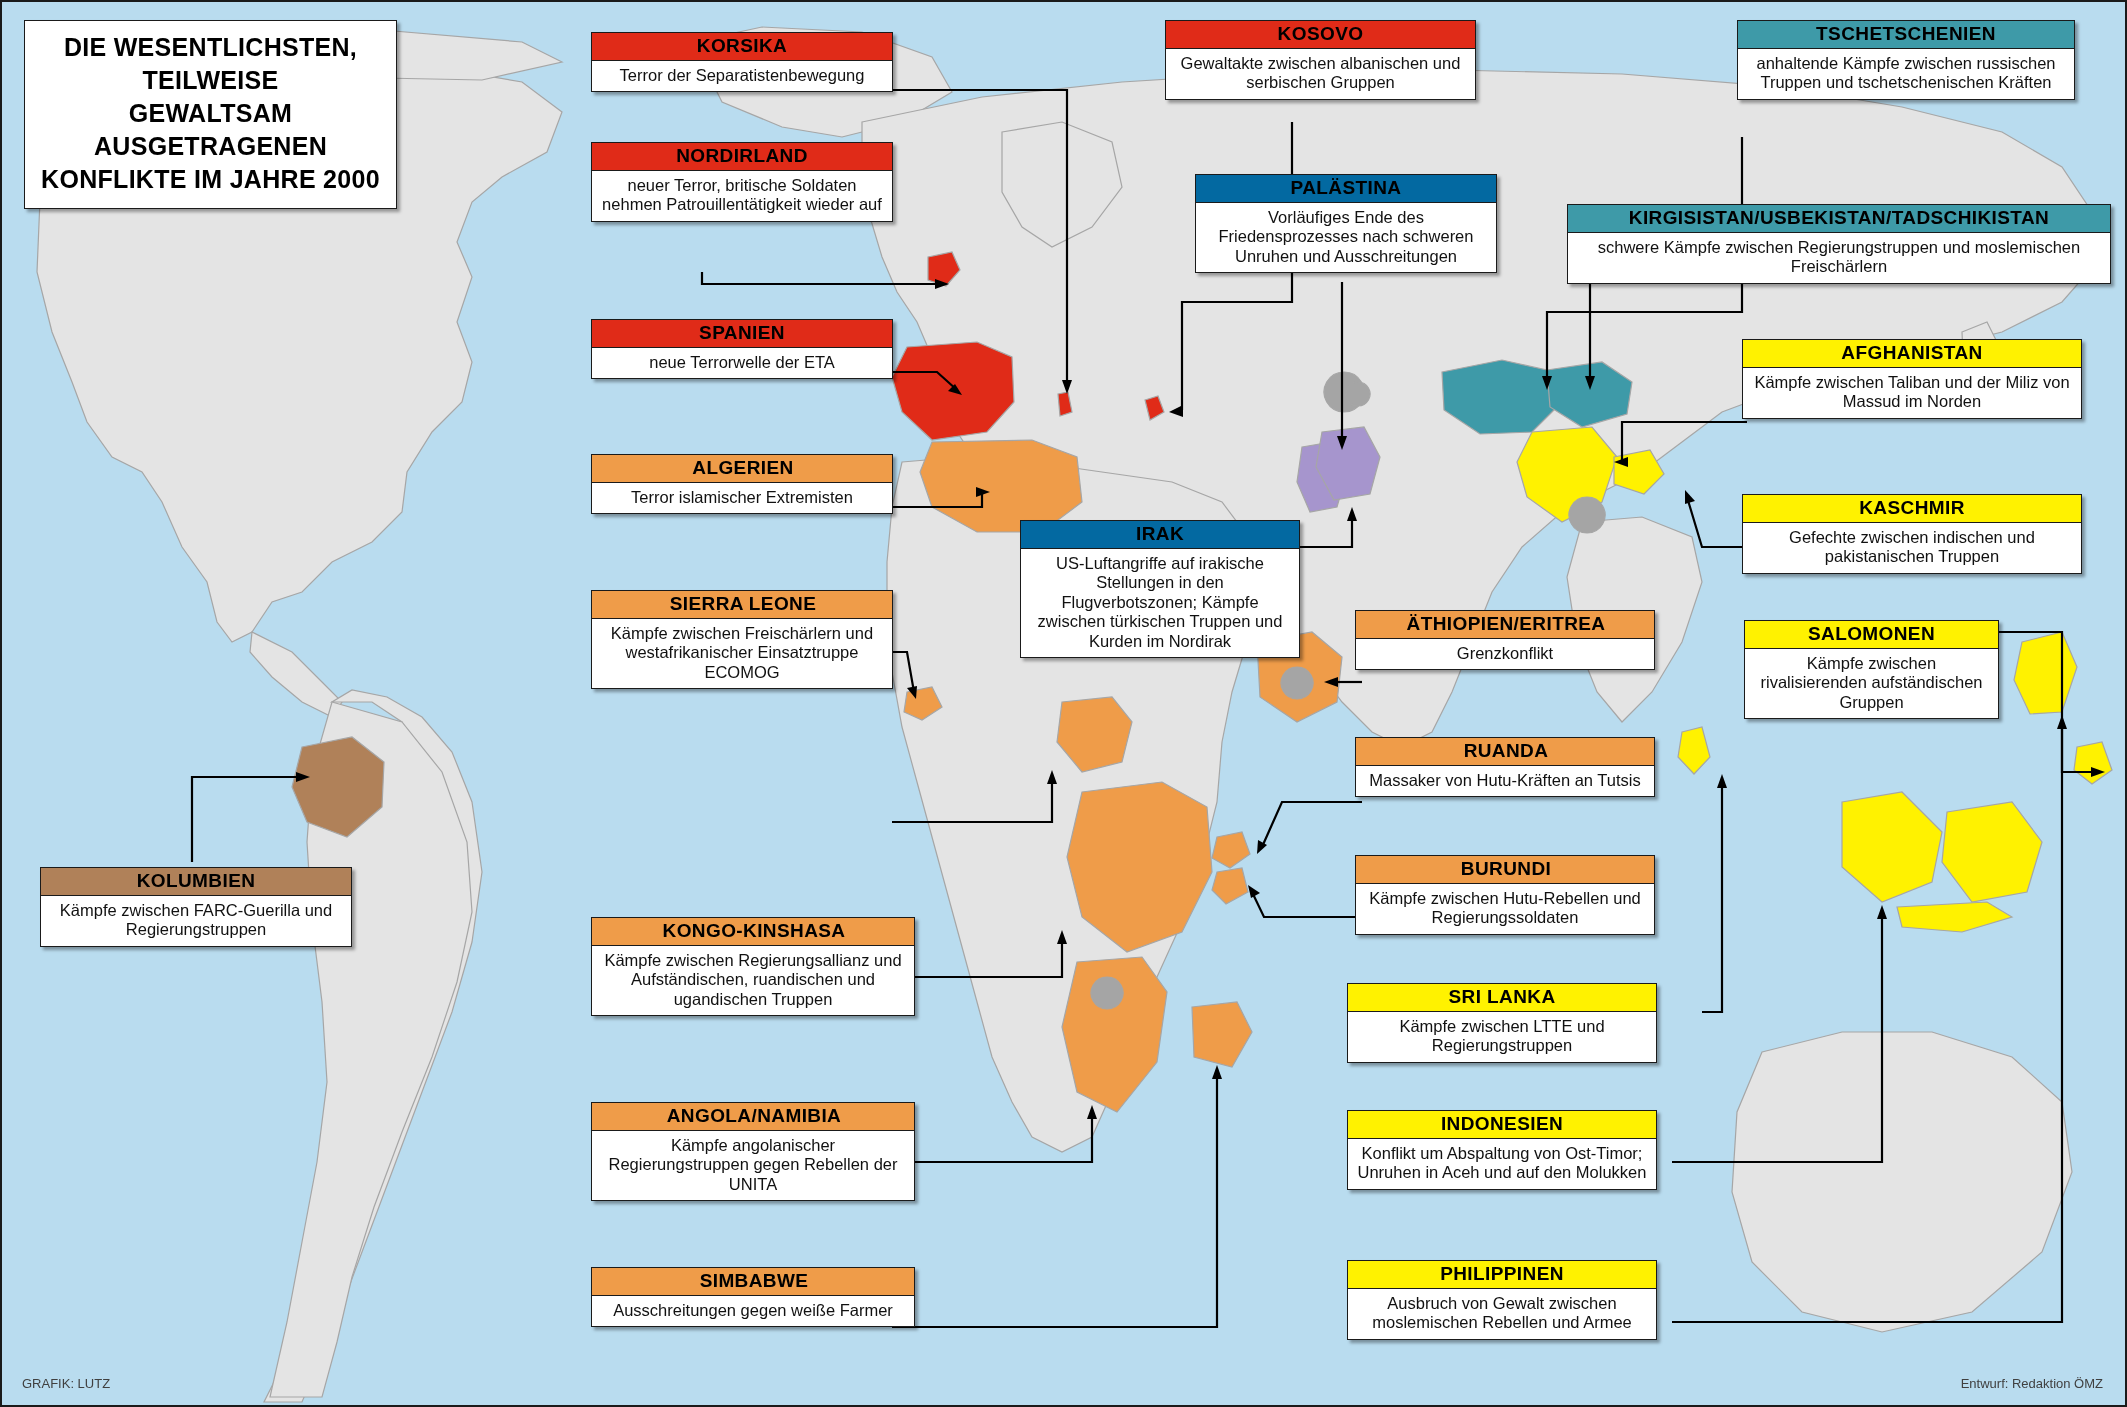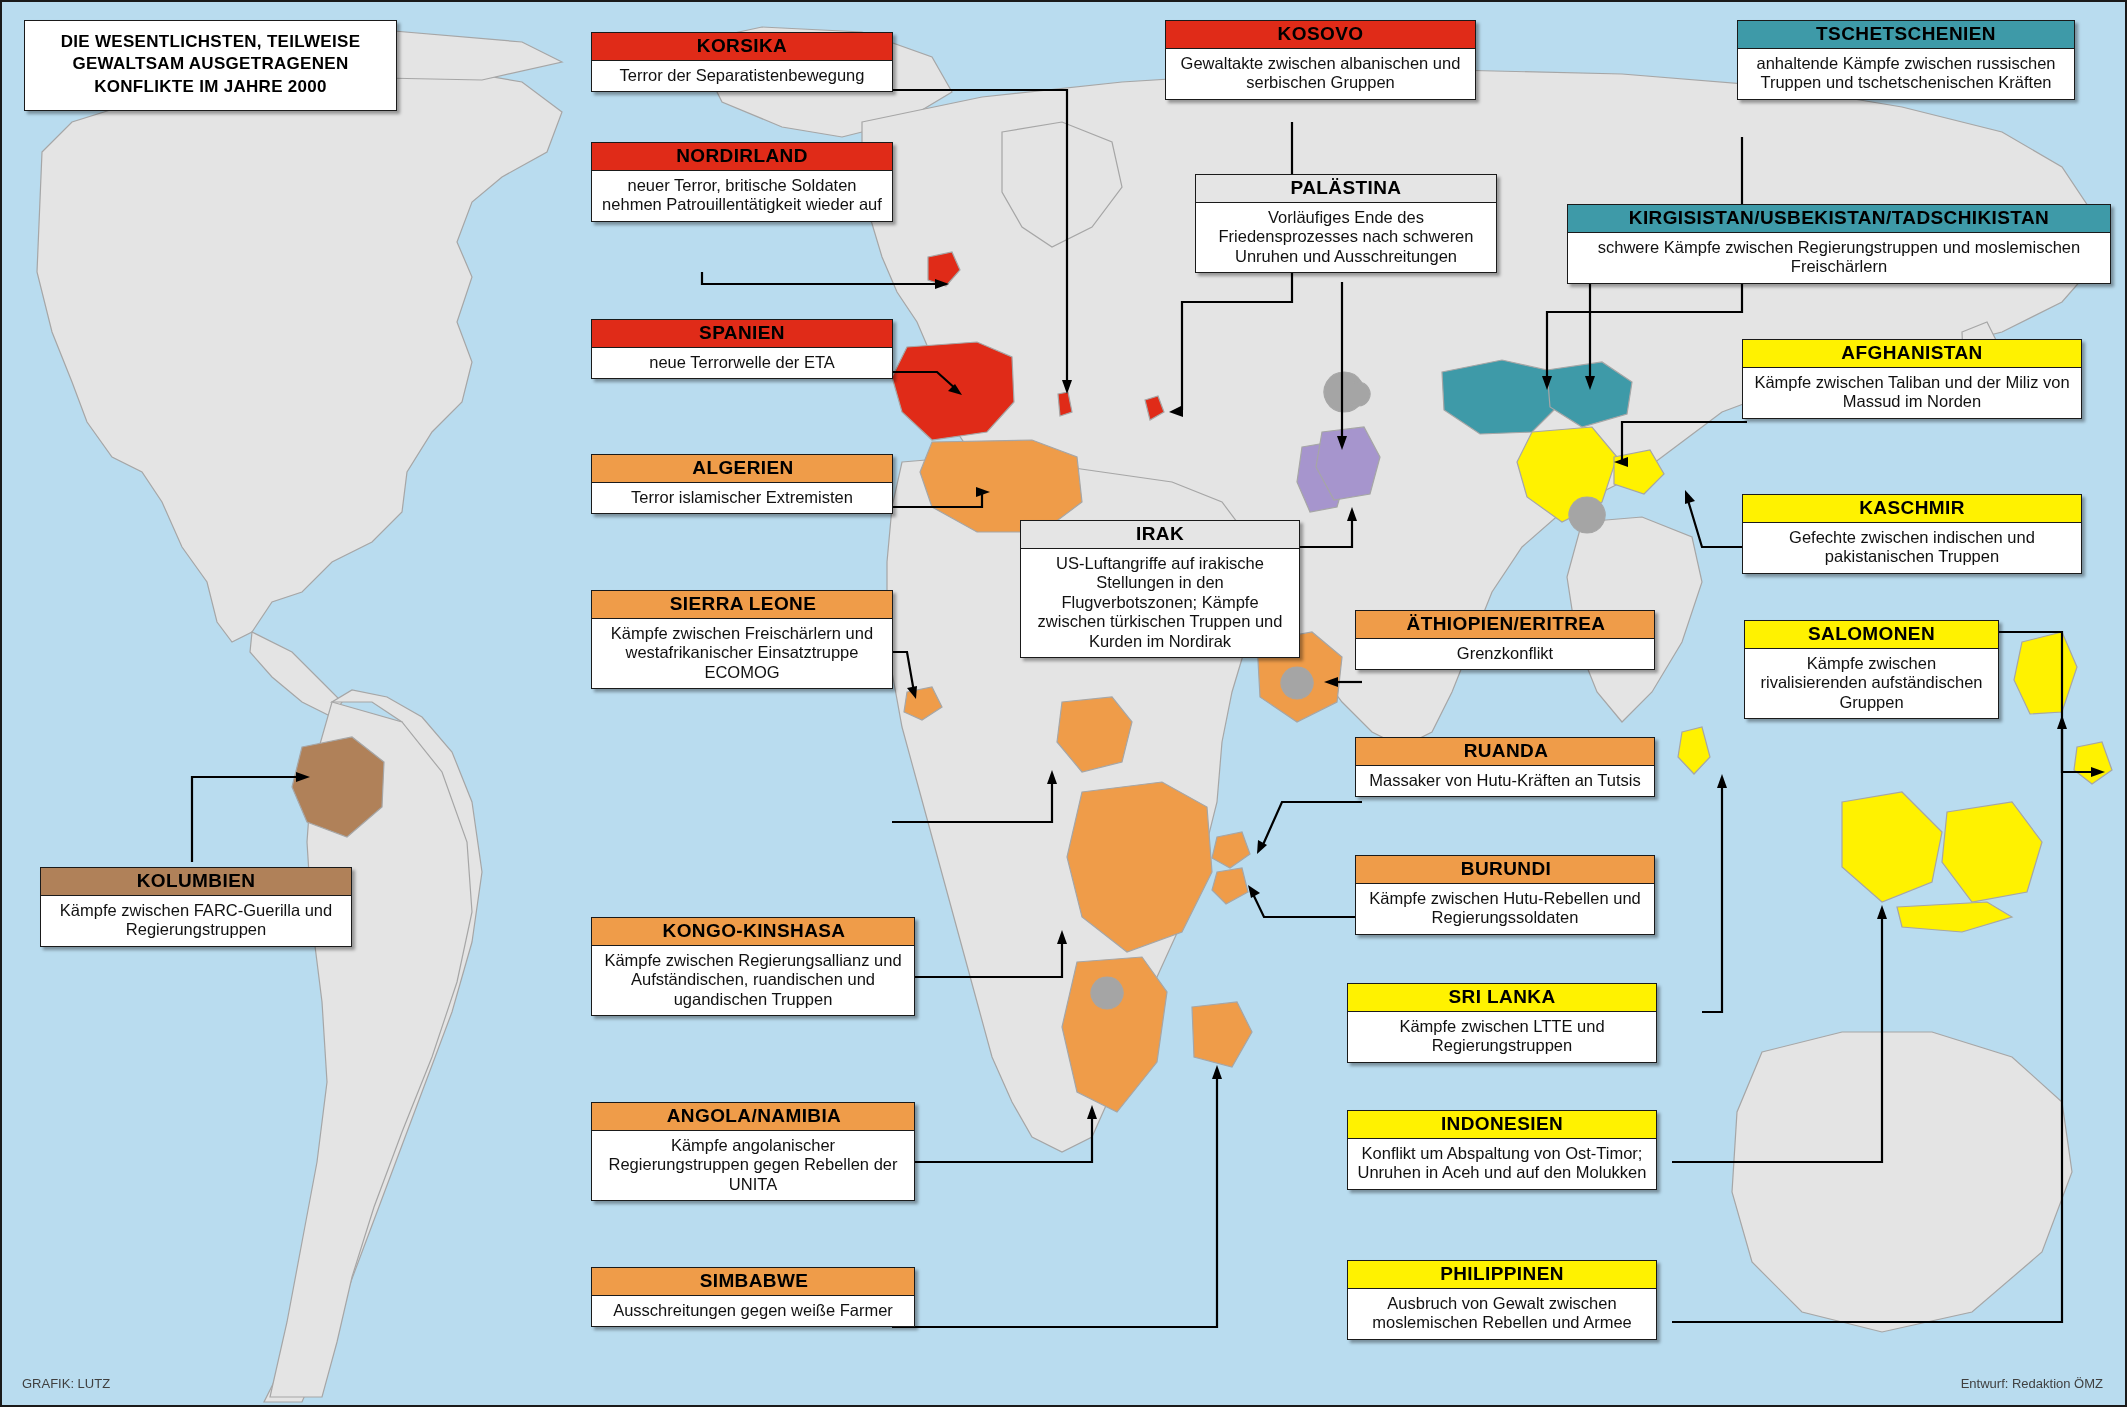--- a/index.html
+++ b/index.html
@@ -51,34 +51,34 @@
     padding:5px 7px 6px 7px;
     font-size:16.5px;
     line-height:1.18;
     color:#111;
     background:#fff;
   }
   .c-red   .chead { background:#e02b18; }
   .c-orange .chead{ background:#ef9c49;padding-left:8px; }
   .c-yellow .chead{ background:#fff200; }
   .c-teal  .chead { background:#3e9aa8; }
-  .c-purple .chead{ background:#e5e5e5; }
+  .c-purple .chead{ background:#0369a1; }
   .c-brown .chead { background:#b08159; }
 
   
   #title-box {
     position:absolute;
     left:22px; top:18px; width:355px;
     background:#ffffff;
     border:1px solid #1a1a1a;
     box-shadow:3px 3px 3px rgba(0,0,0,0.35);
     padding:10px 8px 12px 8px;
     text-align:center;
     font-weight:bold;
-    font-size:17px;
+    font-size:25px;
     line-height:1.32;
     letter-spacing:0.3px;
     z-index:50;
   }
   
   .credit {
     position:absolute;
     font-size:13px;
     color:#404040;
     z-index:50;

